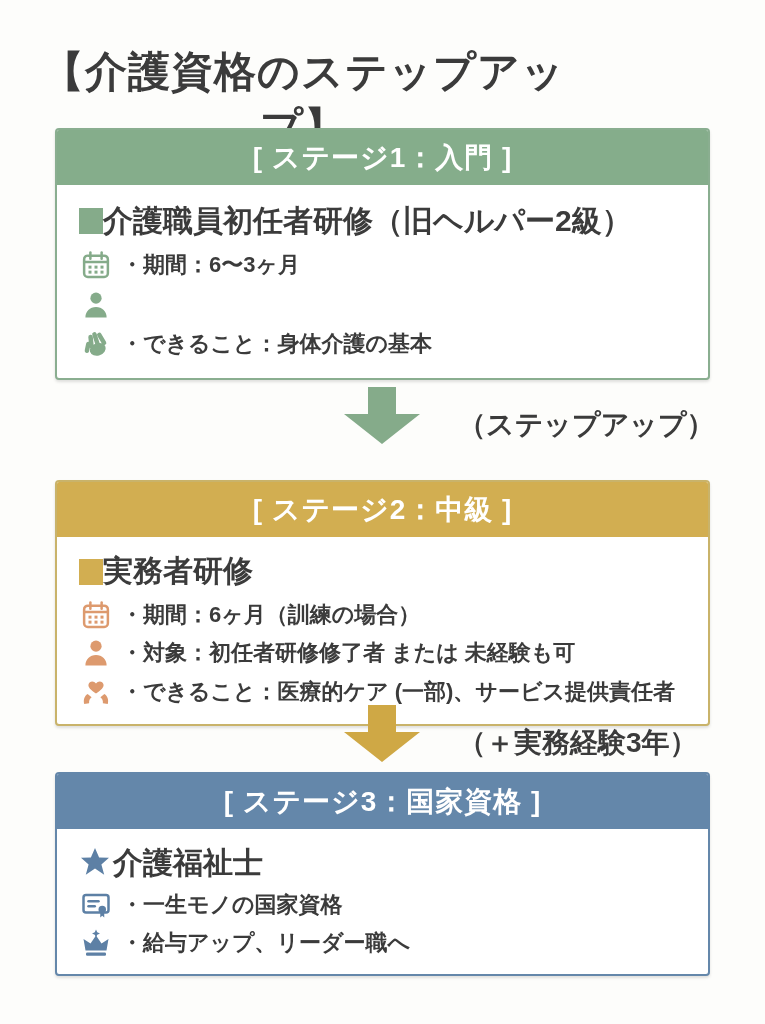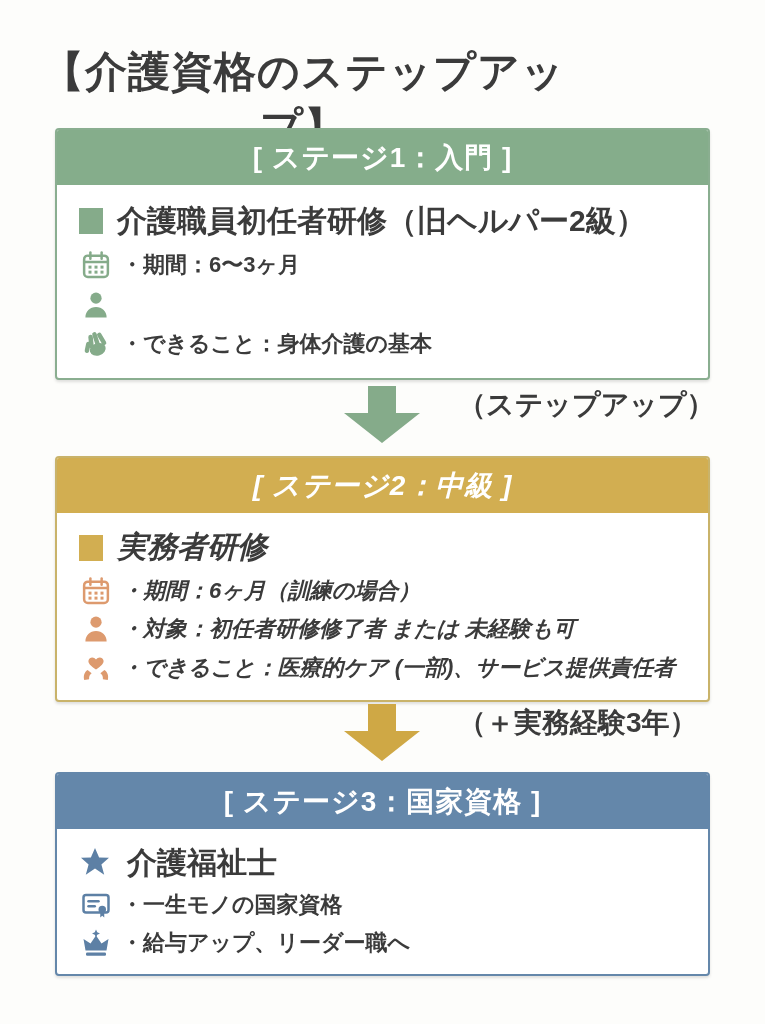--- a/index.html
+++ b/index.html
@@ -48,21 +48,20 @@
   .card-body {
     flex: 1;
     display: flex;
     flex-direction: column;
     justify-content: space-evenly;
     padding: 8px 18px 10px 22px;
   }
   .card-title-row {
     display: flex;
     align-items: center;
-    gap: 14px;
     font-size: 30px;
     font-weight: bold;
     white-space: nowrap;
   }
   .bullet-square {
     width: 24px; height: 26px;
     flex: 0 0 24px;
     background: var(--accent);
     display: inline-block;
   }
@@ -88,30 +87,30 @@
 
   
   .stage--green { --accent: #85ab8a; --icon: #85ab8a; border: 2px solid #8aae90; }
   .stage--green .card-header { background: #85ad8b; }
   .stage--gold  { --accent: #d2ae51; --icon: #dd9a6e; border: 2px solid #c9b36a; }
   .stage--gold  .card-header { background: #d2ae51; }
   .stage--blue  { --accent: #6487aa; --icon: #5d80a5; border: 2px solid #6487aa; }
   .stage--blue  .card-header { background: #6487aa; }
 
   .stage1 { top: 128px; height: 252px; }
-  .stage2 { top: 456px; height: 246px; font-style: italic; }
+  .stage2 { top: 480px; height: 246px; }
   .stage3 { top: 772px; height: 204px; }
 
   
   .arrow-row {
     position: absolute;
     left: 344px;
     height: 58px;
     display: flex;
-    align-items: flex-start;
+    align-items: flex-end;
     gap: 38px;
   }
   .arrow1 { top: 386px; }
   .arrow2 { top: 704px; }
   .arrow-row svg { width: 76px; height: 57px; }
   .arrow-label {
     font-size: 28px;
     font-weight: bold;
     color: #3b3b3b;
     white-space: nowrap;

